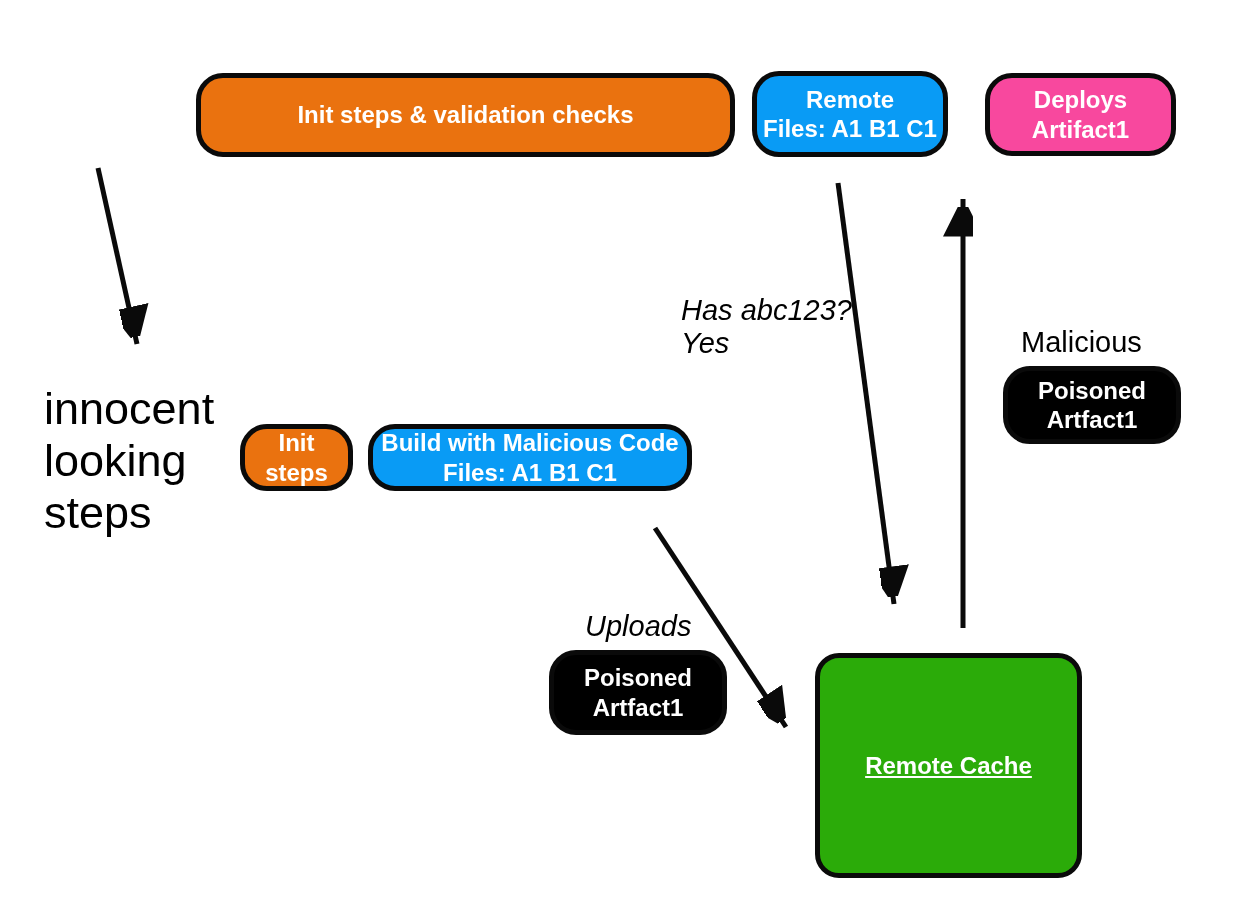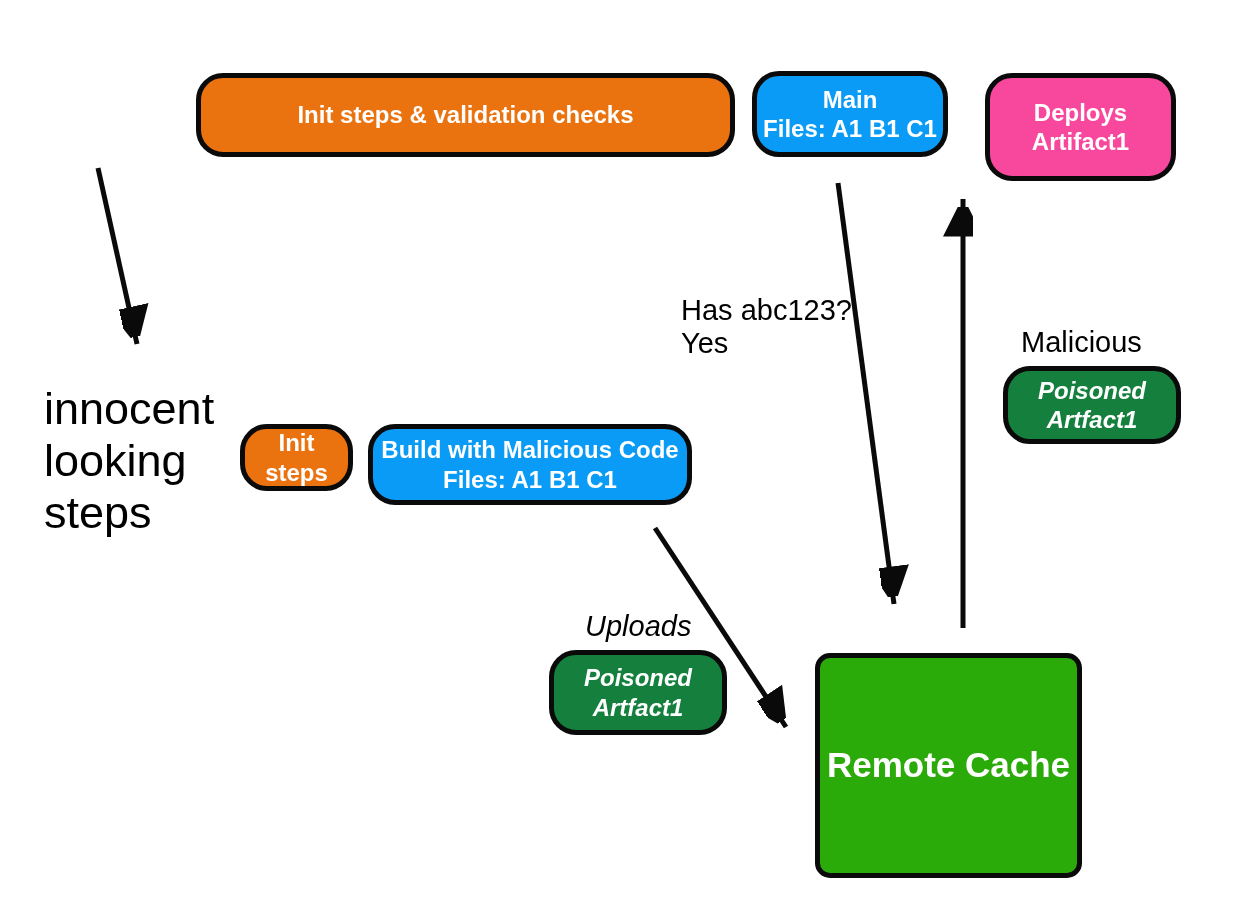--- a/index.html
+++ b/index.html
@@ -18,25 +18,25 @@
     color: #ffffff;
     font-weight: bold;
     display: flex;
     flex-direction: column;
     align-items: center;
     justify-content: center;
     text-align: center;
     line-height: 1.22;
   }
   .pill { border-radius: 27px; font-size: 24px; }
-  .bigbox { border-radius: 15px; font-size: 35px; }
+  .bigbox { border-radius: 24px; font-size: 24px; text-decoration: underline; }
   .orange { background: #EA720F; }
   .blue   { background: #099BF5; }
   .pink   { background: #F8489E; }
-  .teal   { background: #15803d; font-style: italic; }
+  .teal   { background: #000000; }
   .green  { background: #2BAB09; }
   .annotation {
     position: absolute;
     color: #000000;
     white-space: pre-line;
   }
   .annotation.big { font-size: 45px; line-height: 1.16; }
   .annotation.small { font-size: 29px; line-height: 1.15; }
   #arrow-layer {
     position: absolute;
@@ -66,43 +66,43 @@
     <line class="arrow-line" x1="963" y1="628" x2="963" y2="199" marker-end="url(#ah)"></line>
     <line class="arrow-line" x1="655" y1="528" x2="786" y2="727" marker-end="url(#ah)"></line>
   </svg>
 
 
   <div class="node pill orange" style="left:196px; top:73px; width:539px; height:84px;">
     <span>Init steps &amp; validation checks</span>
   </div>
 
   <div class="node pill blue" style="left:752px; top:71px; width:196px; height:86px;">
-    <span>Main</span>
+    <span>Remote</span>
     <span>Files: A1 B1 C1</span>
   </div>
 
-  <div class="node pill pink" style="left:985px; top:73px; width:191px; height:108px;">
+  <div class="node pill pink" style="left:985px; top:73px; width:191px; height:83px;">
     <span>Deploys</span>
     <span>Artifact1</span>
   </div>
 
   <div class="annotation big" style="left:44px; top:383px;">innocent
 looking
 steps</div>
 
   <div class="node pill orange" style="left:240px; top:424px; width:113px; height:67px;">
     <span>Init steps</span>
   </div>
 
-  <div class="node pill blue" style="left:368px; top:424px; width:324px; height:81px;">
+  <div class="node pill blue" style="left:368px; top:424px; width:324px; height:67px;">
     <span>Build with Malicious Code</span>
     <span>Files: A1 B1 C1</span>
   </div>
 
-  <div class="annotation small" style="left:681px; top:294px;">Has abc123?
+  <div class="annotation small" style="left:681px; top:294px;font-style:italic;">Has abc123?
 Yes</div>
 
   <div class="annotation small" style="left:1021px; top:326px;">Malicious</div>
 
   <div class="node pill teal" style="left:1003px; top:366px; width:178px; height:78px;">
     <span>Poisoned</span>
     <span>Artfact1</span>
   </div>
 
   <div class="annotation small" style="left:585px; top:610px;font-style:italic;">Uploads</div>

